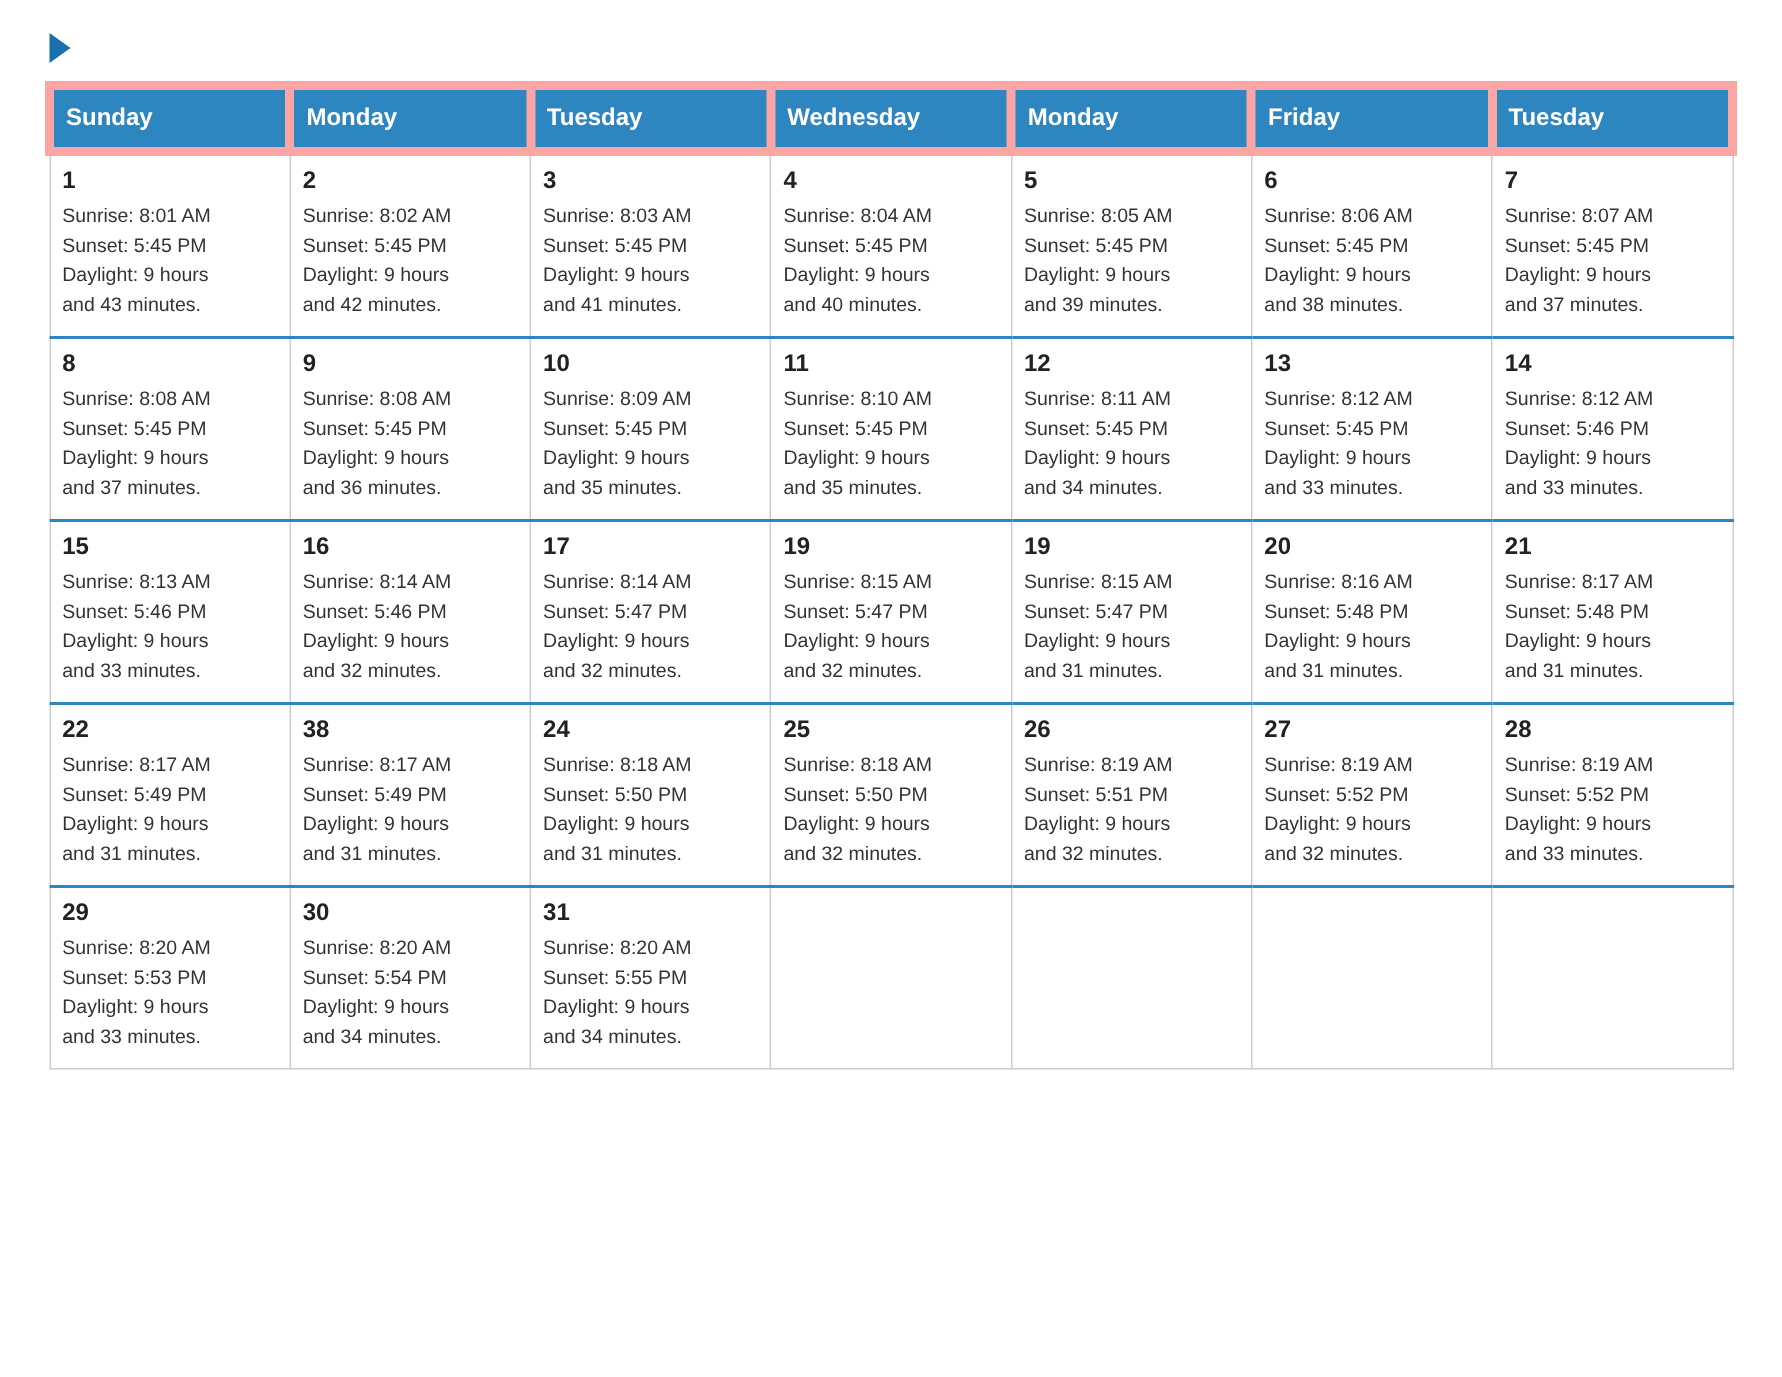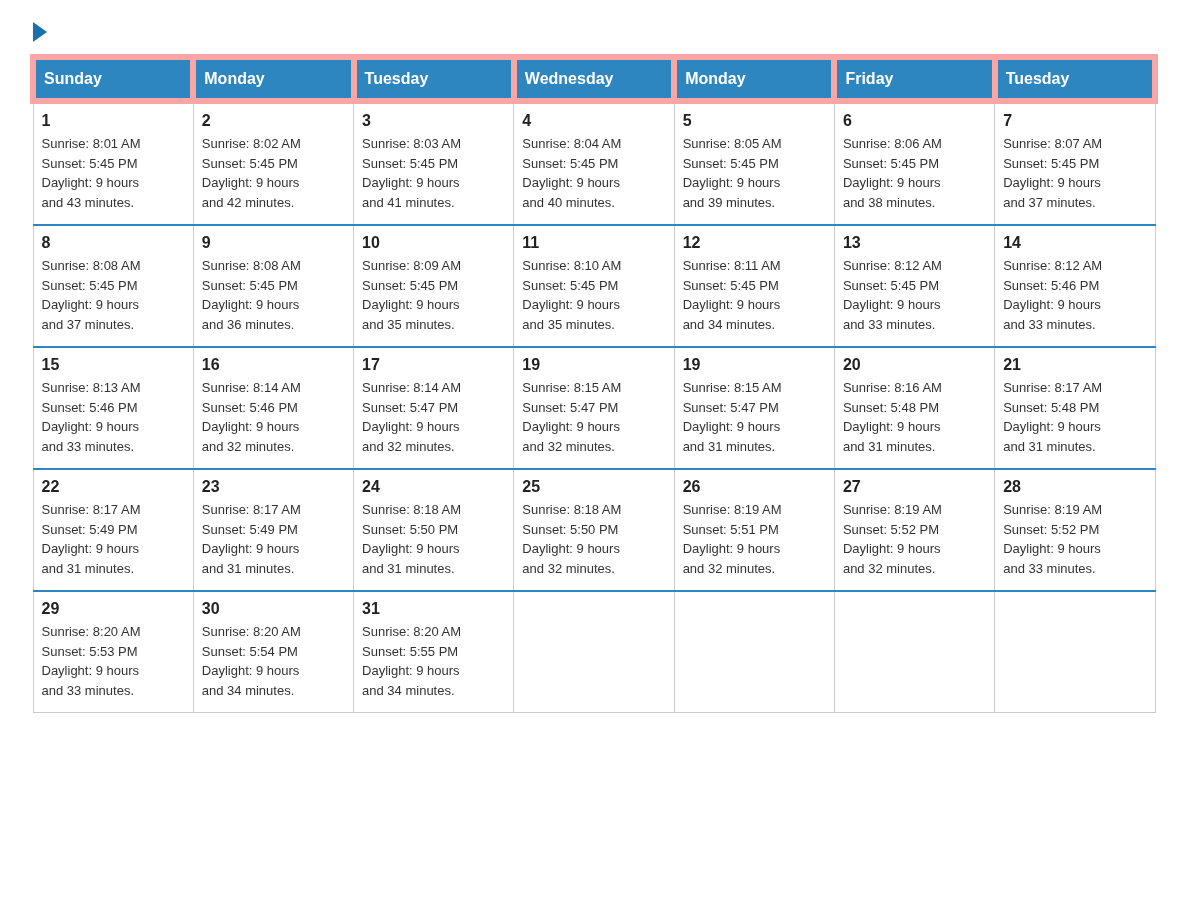--- a/index.html
+++ b/index.html
@@ -225,21 +225,21 @@
           <div class="day-number">21</div>
           <div class="day-info">Sunrise: 8:17 AM<br>Sunset: 5:48 PM<br>Daylight: 9 hours<br>and 31 minutes.</div>
         </td>
       </tr>
       <tr class="row-divider">
         <td>
           <div class="day-number">22</div>
           <div class="day-info">Sunrise: 8:17 AM<br>Sunset: 5:49 PM<br>Daylight: 9 hours<br>and 31 minutes.</div>
         </td>
         <td>
-          <div class="day-number">23</div>
+          <div class="day-number">38</div>
           <div class="day-info">Sunrise: 8:17 AM<br>Sunset: 5:49 PM<br>Daylight: 9 hours<br>and 31 minutes.</div>
         </td>
         <td>
           <div class="day-number">24</div>
           <div class="day-info">Sunrise: 8:18 AM<br>Sunset: 5:50 PM<br>Daylight: 9 hours<br>and 31 minutes.</div>
         </td>
         <td>
           <div class="day-number">25</div>
           <div class="day-info">Sunrise: 8:18 AM<br>Sunset: 5:50 PM<br>Daylight: 9 hours<br>and 32 minutes.</div>
         </td>

